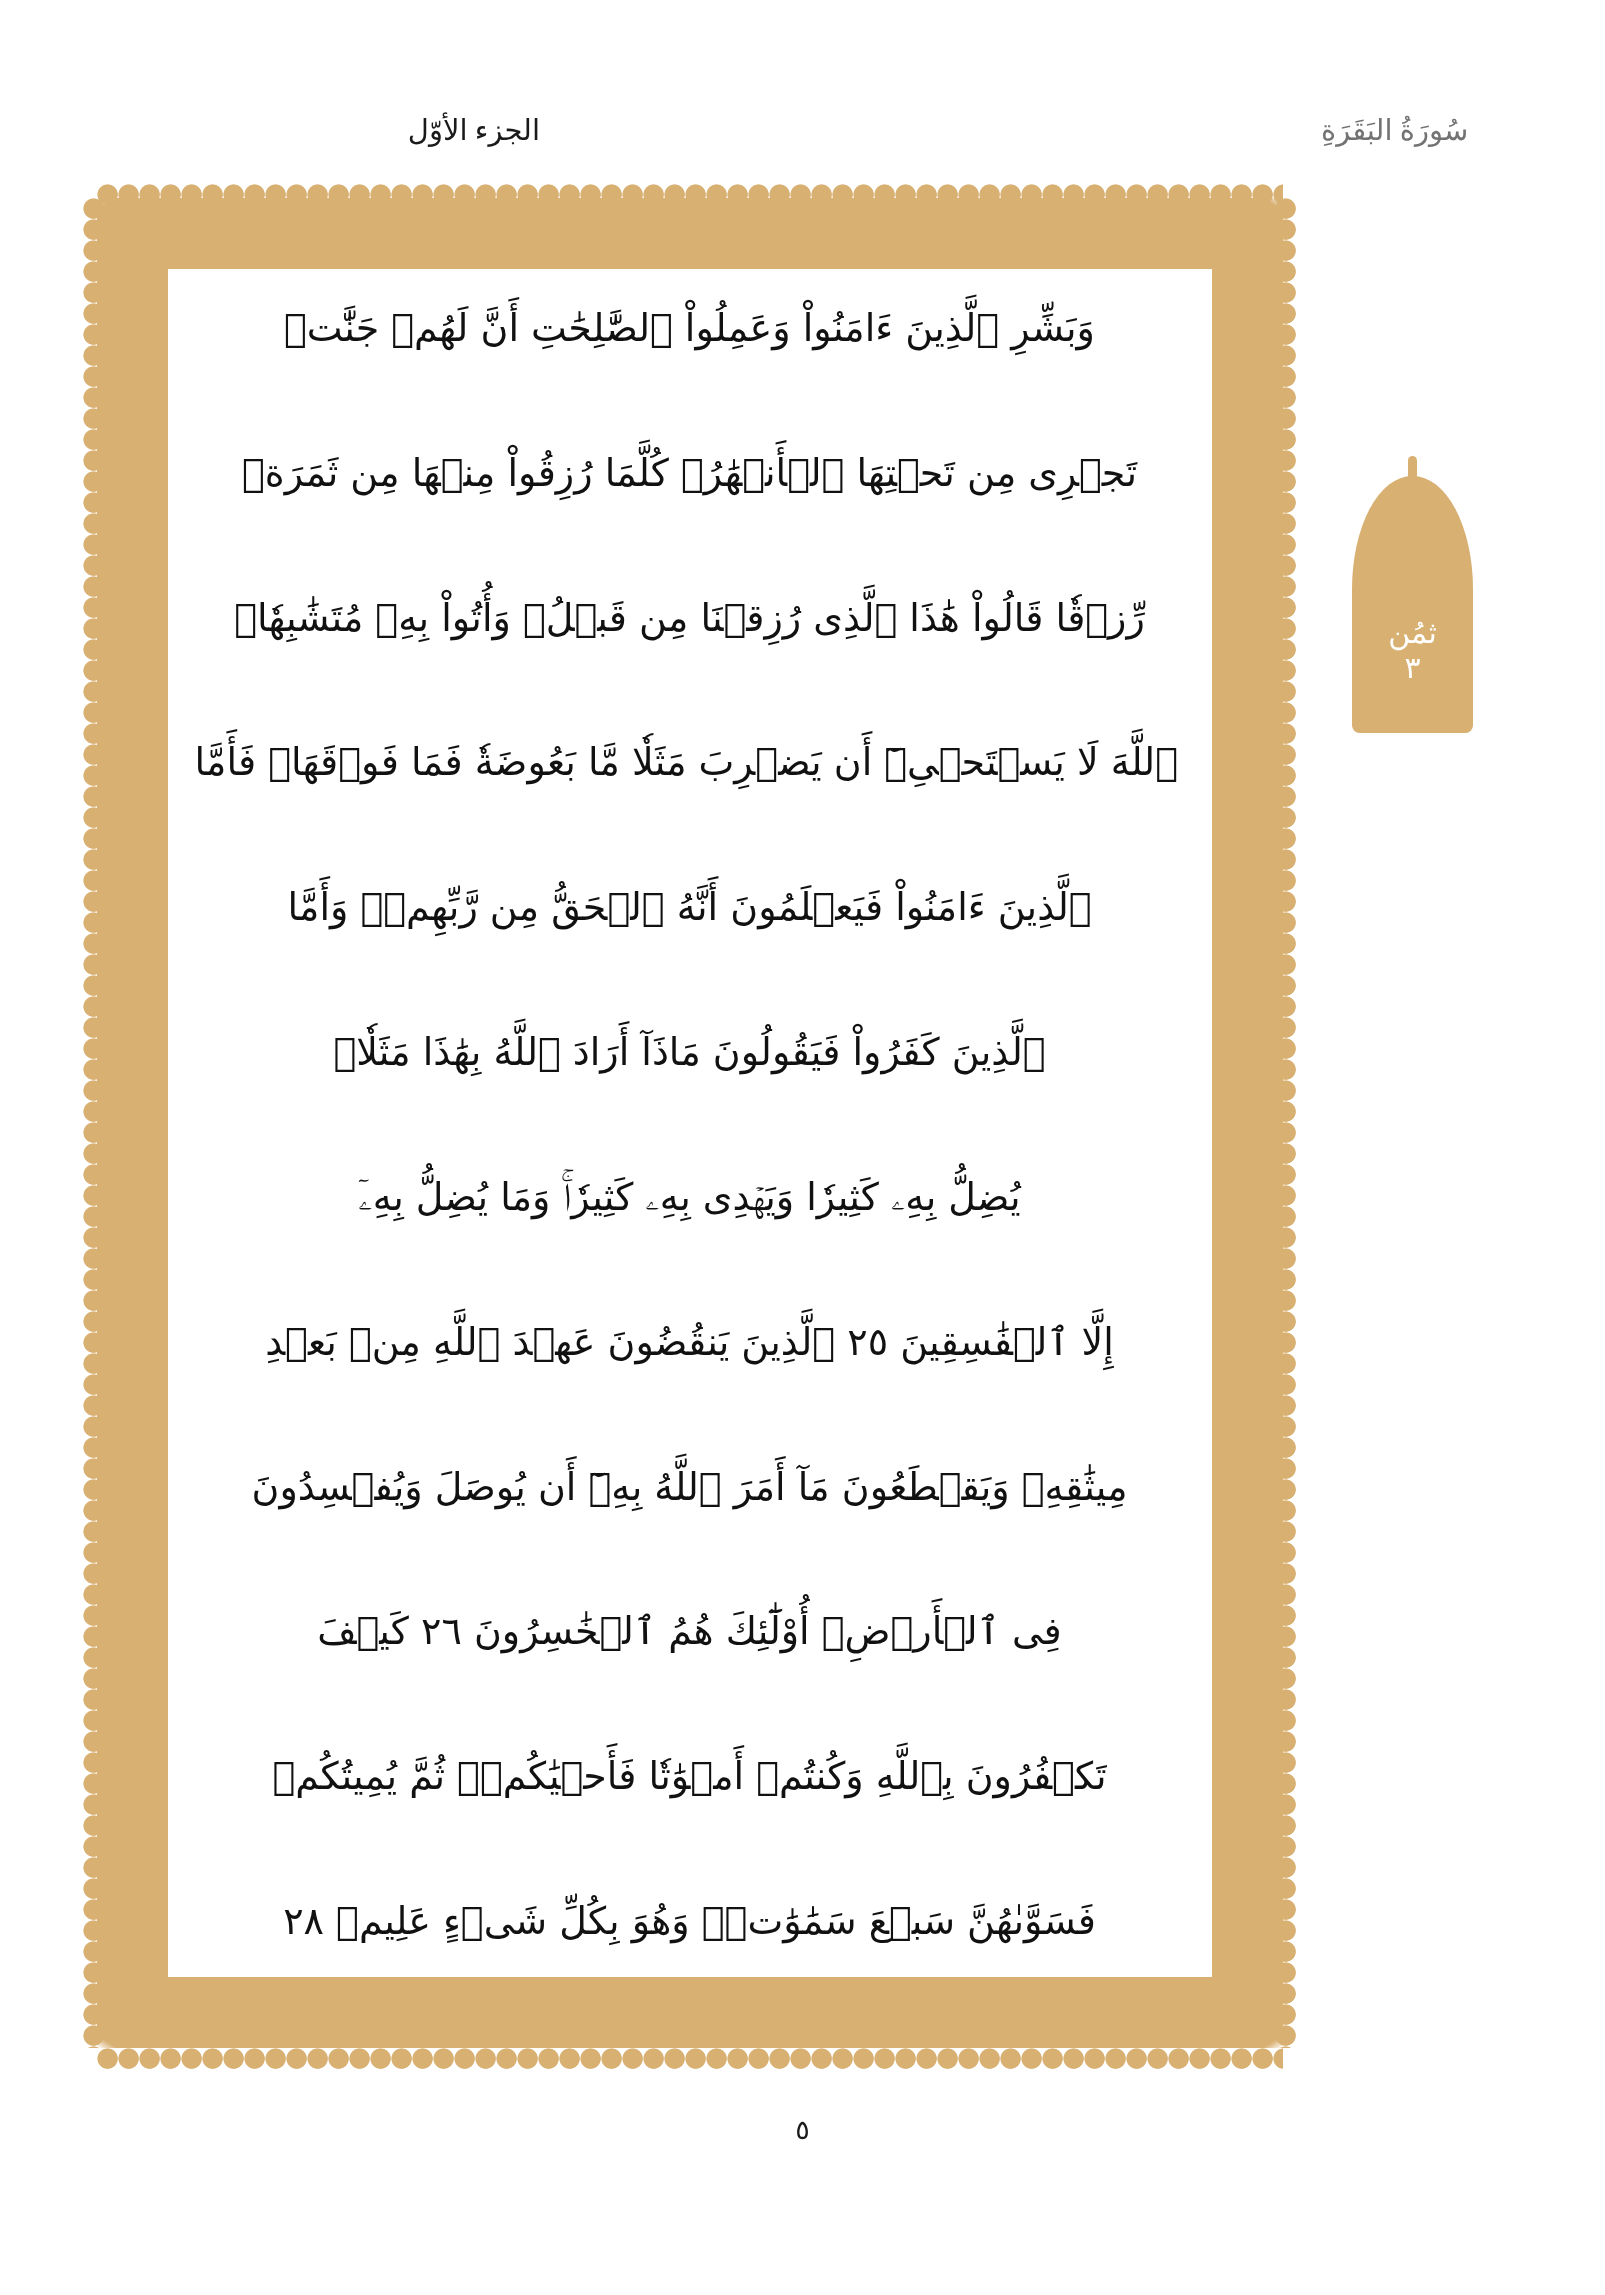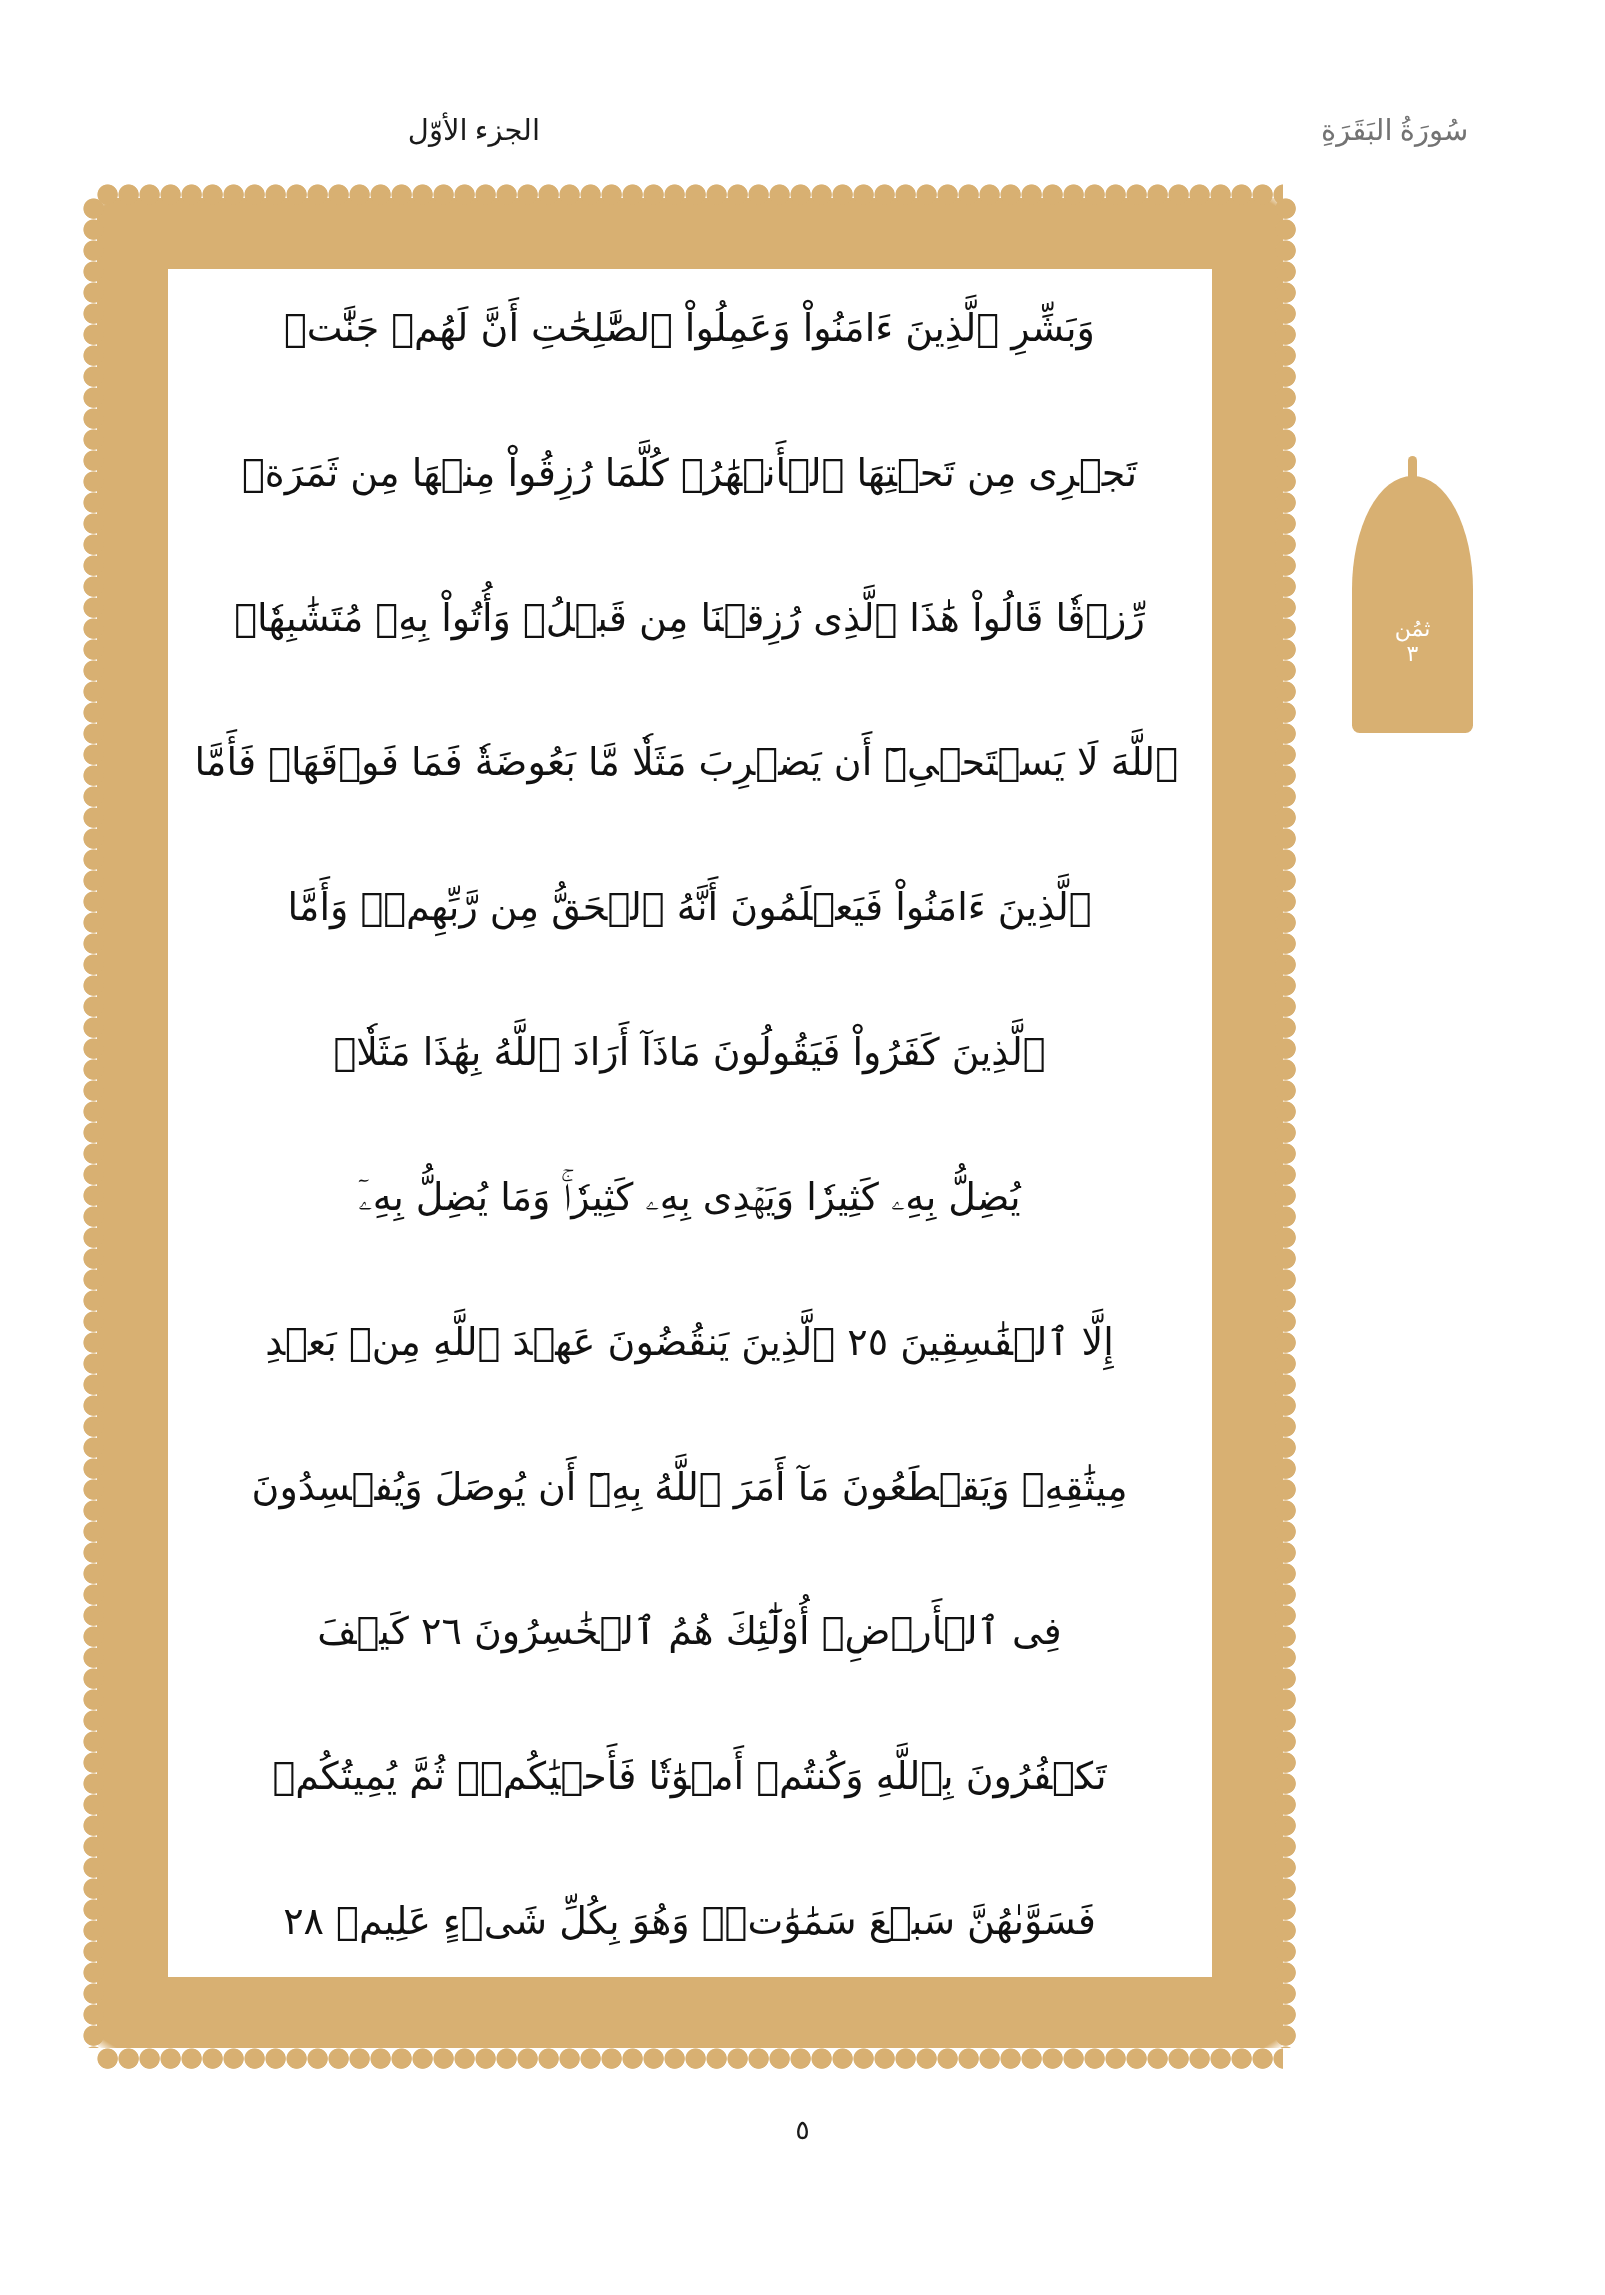--- a/index.html
+++ b/index.html
@@ -119,21 +119,21 @@
     background: #d8b072;
     border-radius: 4.5px 4.5px 0 0;
   }
   .side-marker .marker-text {
     position: absolute;
     top: 140px;
     left: 0;
     right: 0;
     text-align: center;
     color: #ffffff;
-    font-size: 22px;
+    font-size: 30px;
     line-height: 1.15;
     white-space: pre-line;
   }
 
   
   .quran-body {
     position: absolute;
     top: 294px;
     left: 180px;
     width: 1019px;

